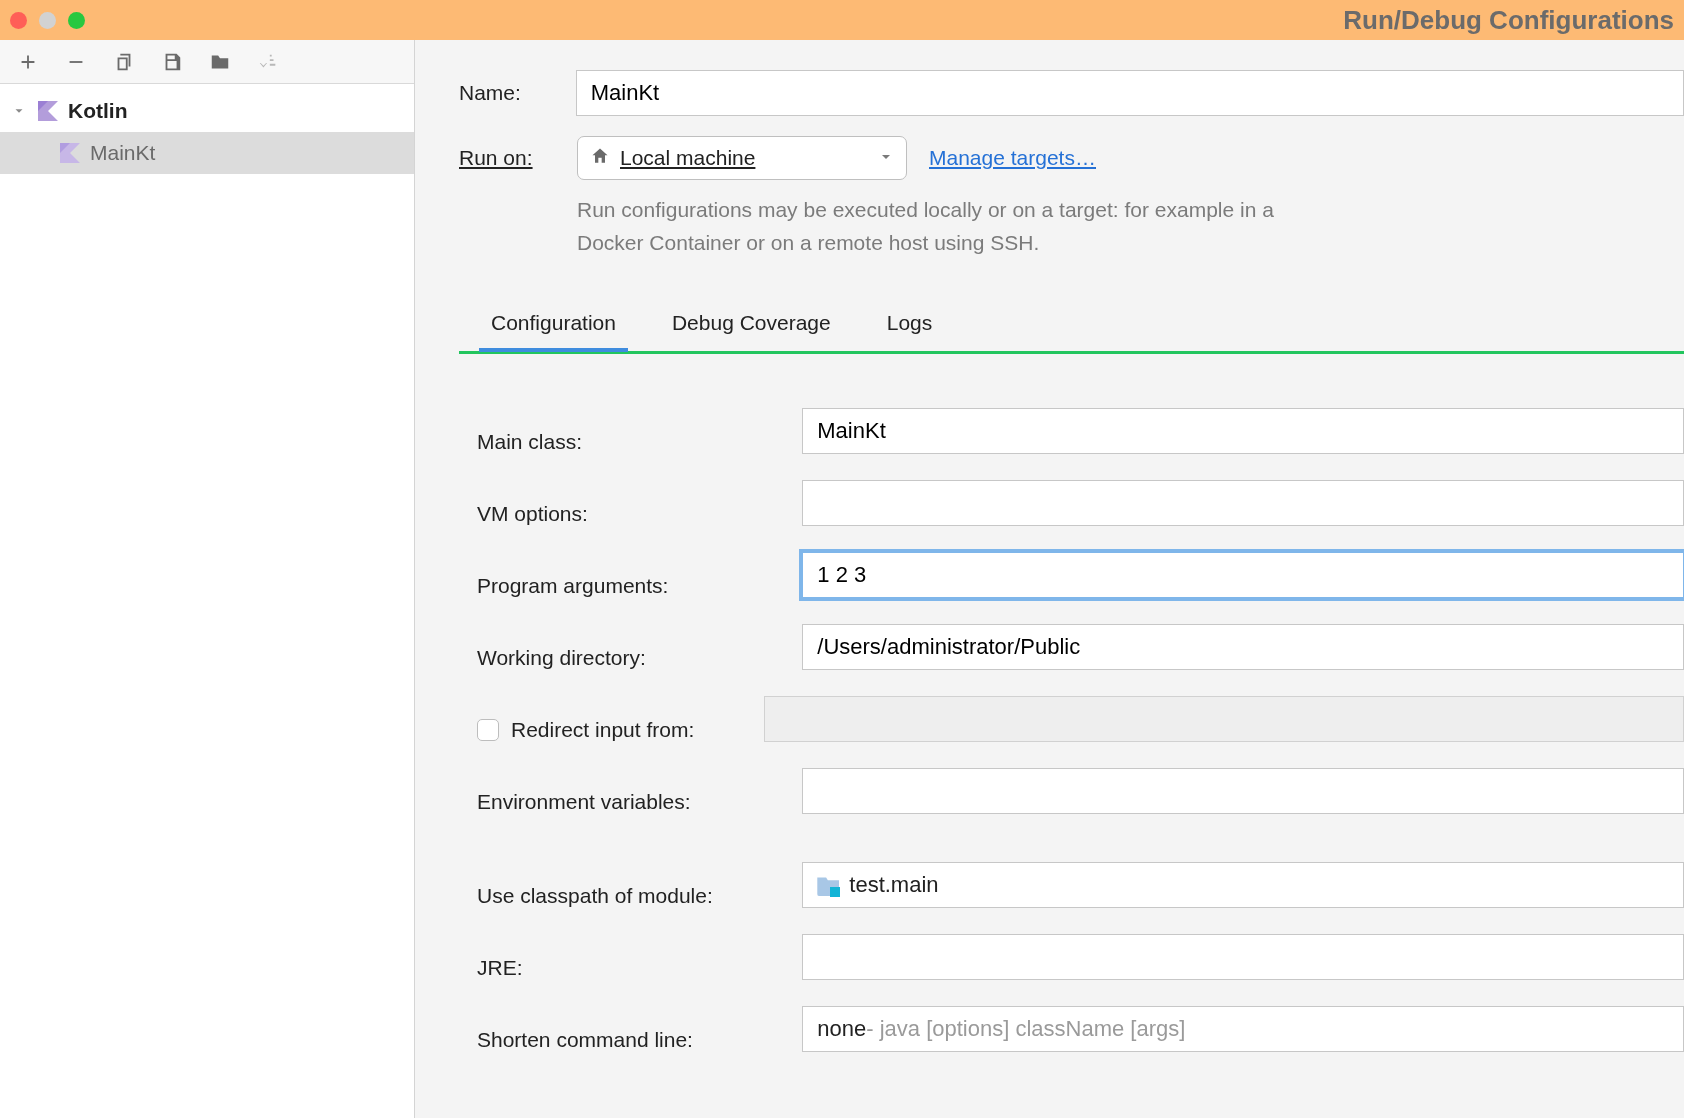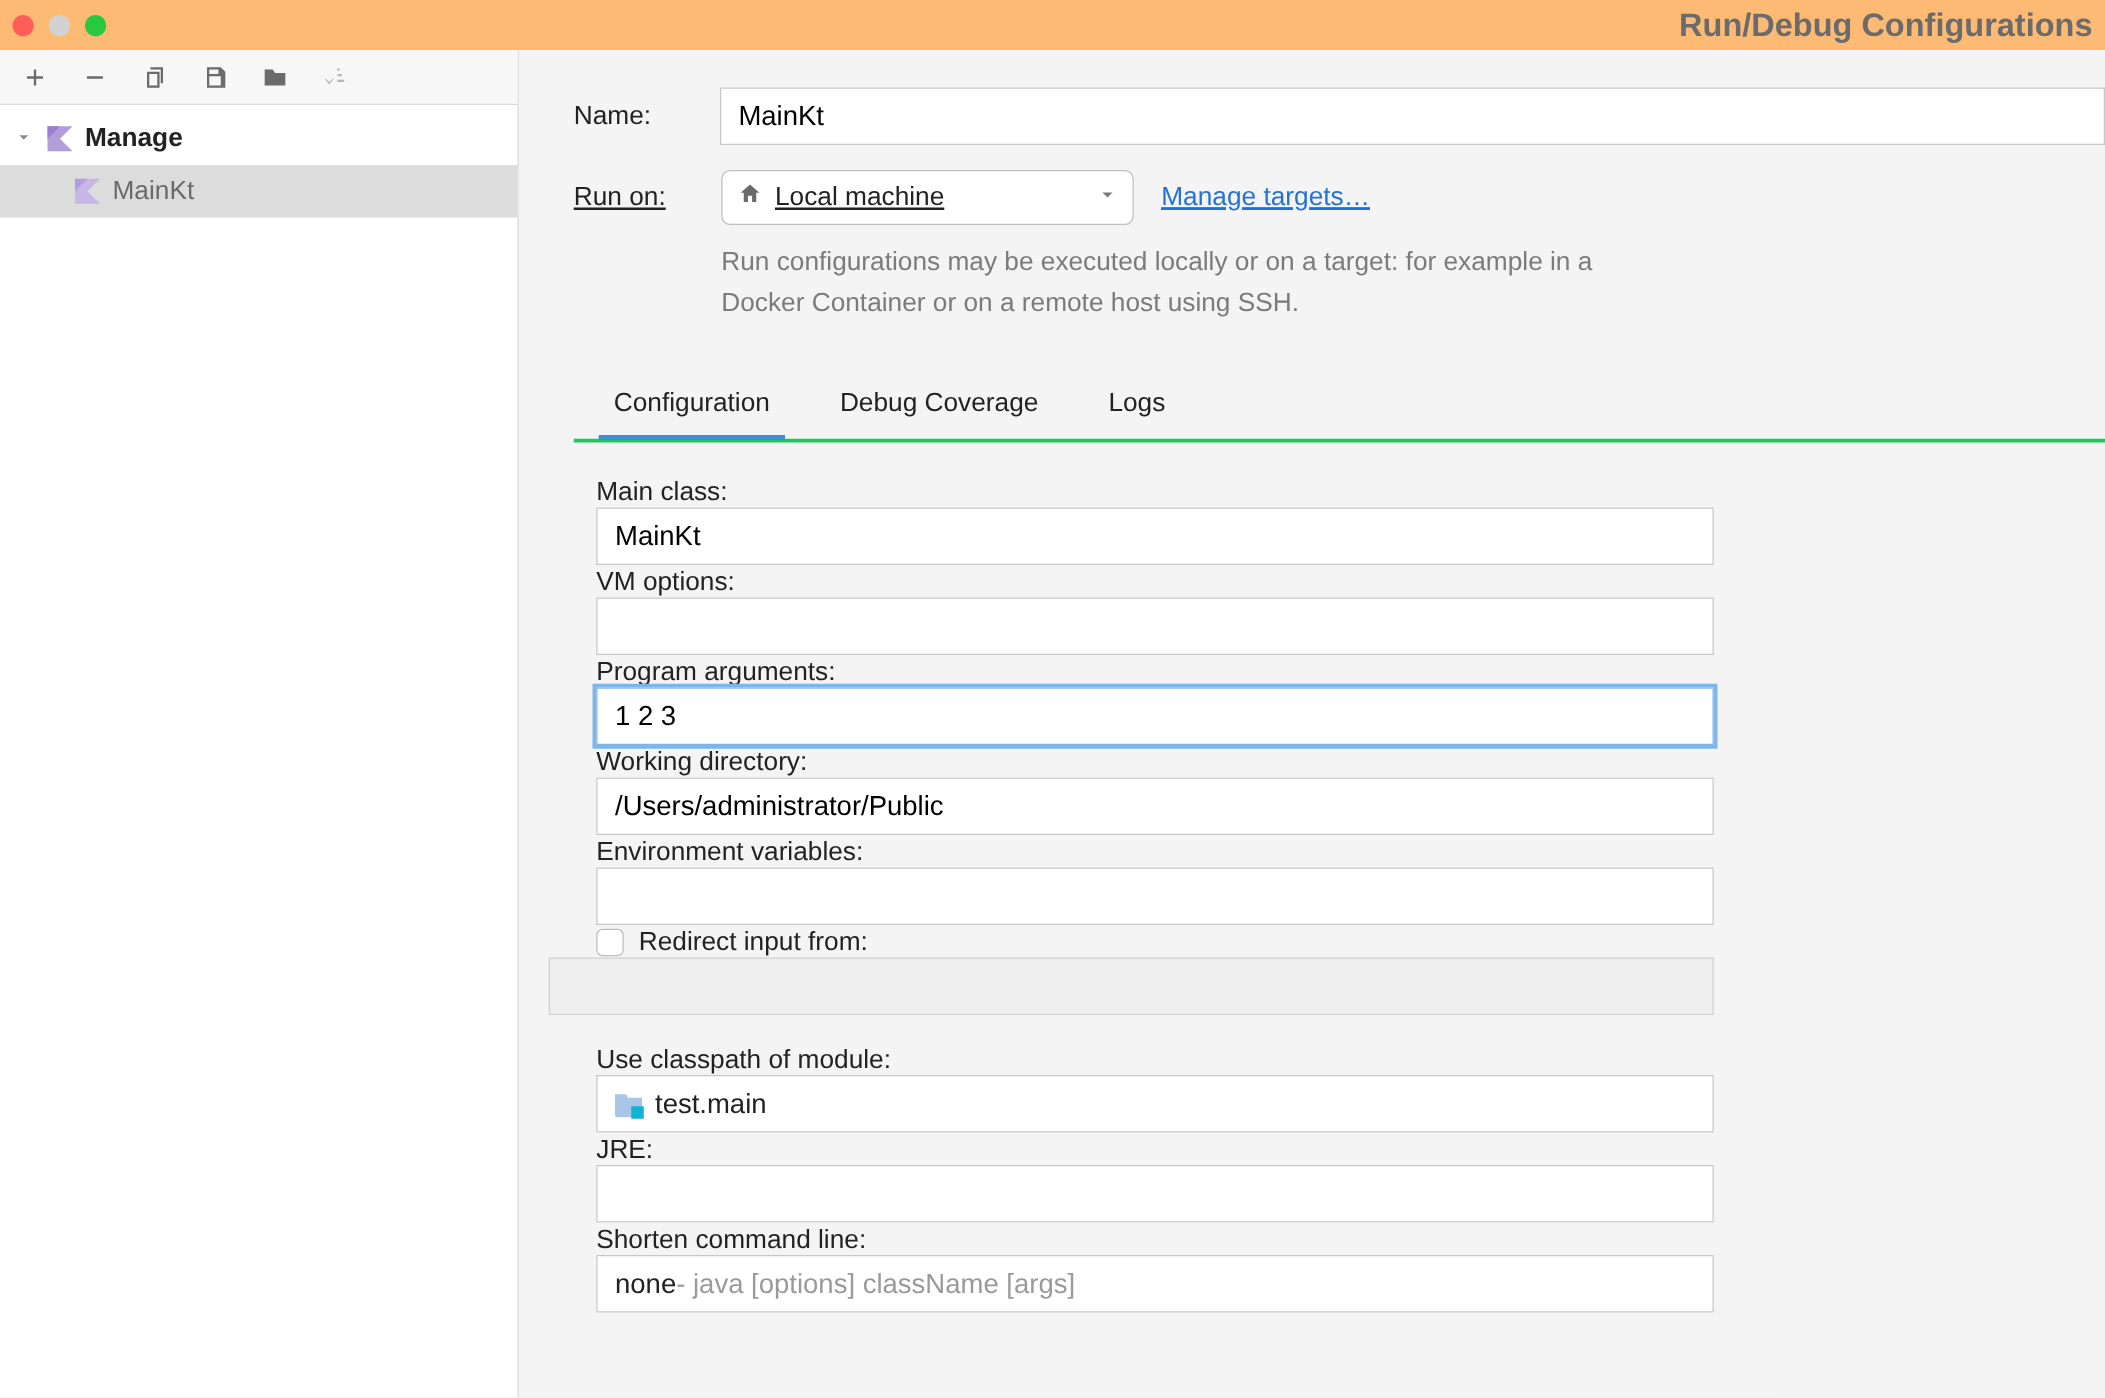--- a/index.html
+++ b/index.html
@@ -33,21 +33,21 @@
   .runon-select .home-icon { color: #777; }
   .runon-select .chev { margin-left: auto; color: #7a7a7a; }
   .link { color: #2571d6; }
   .hint { margin-left: 118px; width: 720px; color: #7b7b7b; font-size: 21px; line-height: 1.55; margin-bottom: 40px; }
   
   .tabs { display: flex; gap: 48px; border-bottom: 3px solid #22c55e; padding-left: 28px; }
   .tab { padding: 12px 4px 16px; color: #222; position: relative; }
   .tab.active::after { content: ""; position: absolute; left: -8px; right: -8px; bottom: -1px; height: 4px; background: #3f8cde; }
   
   .form { padding: 28px 0 0 18px; }
-  .frow { display: flex; align-items: flex-start; height: 72px; flex-direction: column; }
+  .frow { display: flex; align-items: flex-end; height: 72px; }
   .frow .flabel { width: 330px; }
   .finput { height: 46px; width: 894px; border: 1px solid #c7c7c7; background: #fff; padding: 0 14px; font-size: 22px; font-family: inherit; }
   .finput.focused { outline: 3px solid #7fb6ea; outline-offset: 0; border-color: #7fb6ea; font-family: Liberation Sans, sans-serif; }
   .finput.disabled { background: #eeeeee; border-color: #d1d1d1; color: #888; }
   .module-input { display: flex; align-items: center; gap: 10px; }
   .module-icon { width: 22px; height: 22px; position: relative; }
   .module-folder { position: absolute; inset: 0; background: #a8c7e6; clip-path: polygon(0 15%, 40% 15%, 48% 28%, 100% 28%, 100% 100%, 0 100%); border-radius: 2px; }
   .module-dot { position: absolute; right: -1px; bottom: -1px; width: 10px; height: 10px; background: #12b4d6; }
   .checkbox { width: 22px; height: 22px; border: 1px solid #bdbdbd; border-radius: 5px; background: #fff; margin-right: 12px; }
   .shorten-val { color: #222; }
@@ -105,21 +105,21 @@
           <svg width="14" height="14" viewBox="0 0 24 24" fill="#8a8a8a">
               <path d="M6 9l6 6 6-6z"></path>
             </svg>
         </span>
         <span class="kotlin-icon">
           <svg viewBox="0 0 24 24">
               <polygon points="2,2 22,2 12,12 22,22 2,22" fill="#b39ddb"></polygon>
               <polygon points="2,2 12,2 2,12" fill="#9b7fd4"></polygon>
             </svg>
         </span>
-        <span>Manage</span>
+        <span>Kotlin</span>
       </div>
       <div class="tree-row child">
         <span class="kotlin-icon">
           <svg viewBox="0 0 24 24">
               <polygon points="2,2 22,2 12,12 22,22 2,22" fill="#c7b7e7"></polygon>
               <polygon points="2,2 12,2 2,12" fill="#b19de0"></polygon>
             </svg>
         </span>
         <span>MainKt</span>
       </div>
@@ -168,29 +168,29 @@
       </div>
       <div class="frow">
         <span class="flabel">Program arguments:</span>
         <input class="finput focused" value="1 2 3" style="">
       </div>
       <div class="frow">
         <span class="flabel">Working directory:</span>
         <input class="finput" value="/Users/administrator/Public" style="">
       </div>
       <div class="frow">
-        <span class="flabel">Environment variables:</span>
-        <input class="finput" value="" style="">
-      </div>
-      <div class="frow">
         <span class="flabel" style="display:flex;align-items:center;">
           <span class="checkbox"></span>
           <span>Redirect input from:</span>
         </span>
         <input class="finput disabled" style="margin-left: -38px; width: 932px;" disabled="" value="">
+      </div>
+      <div class="frow">
+        <span class="flabel">Environment variables:</span>
+        <input class="finput" value="" style="">
       </div>
       <div style="height:22px"></div>
       <div class="frow">
         <span class="flabel">Use classpath of module:</span>
         <div class="finput module-input">
           <span class="module-icon">
             <span class="module-folder"></span>
               <span class="module-dot"></span>
           </span>
           <span>test.main</span>

